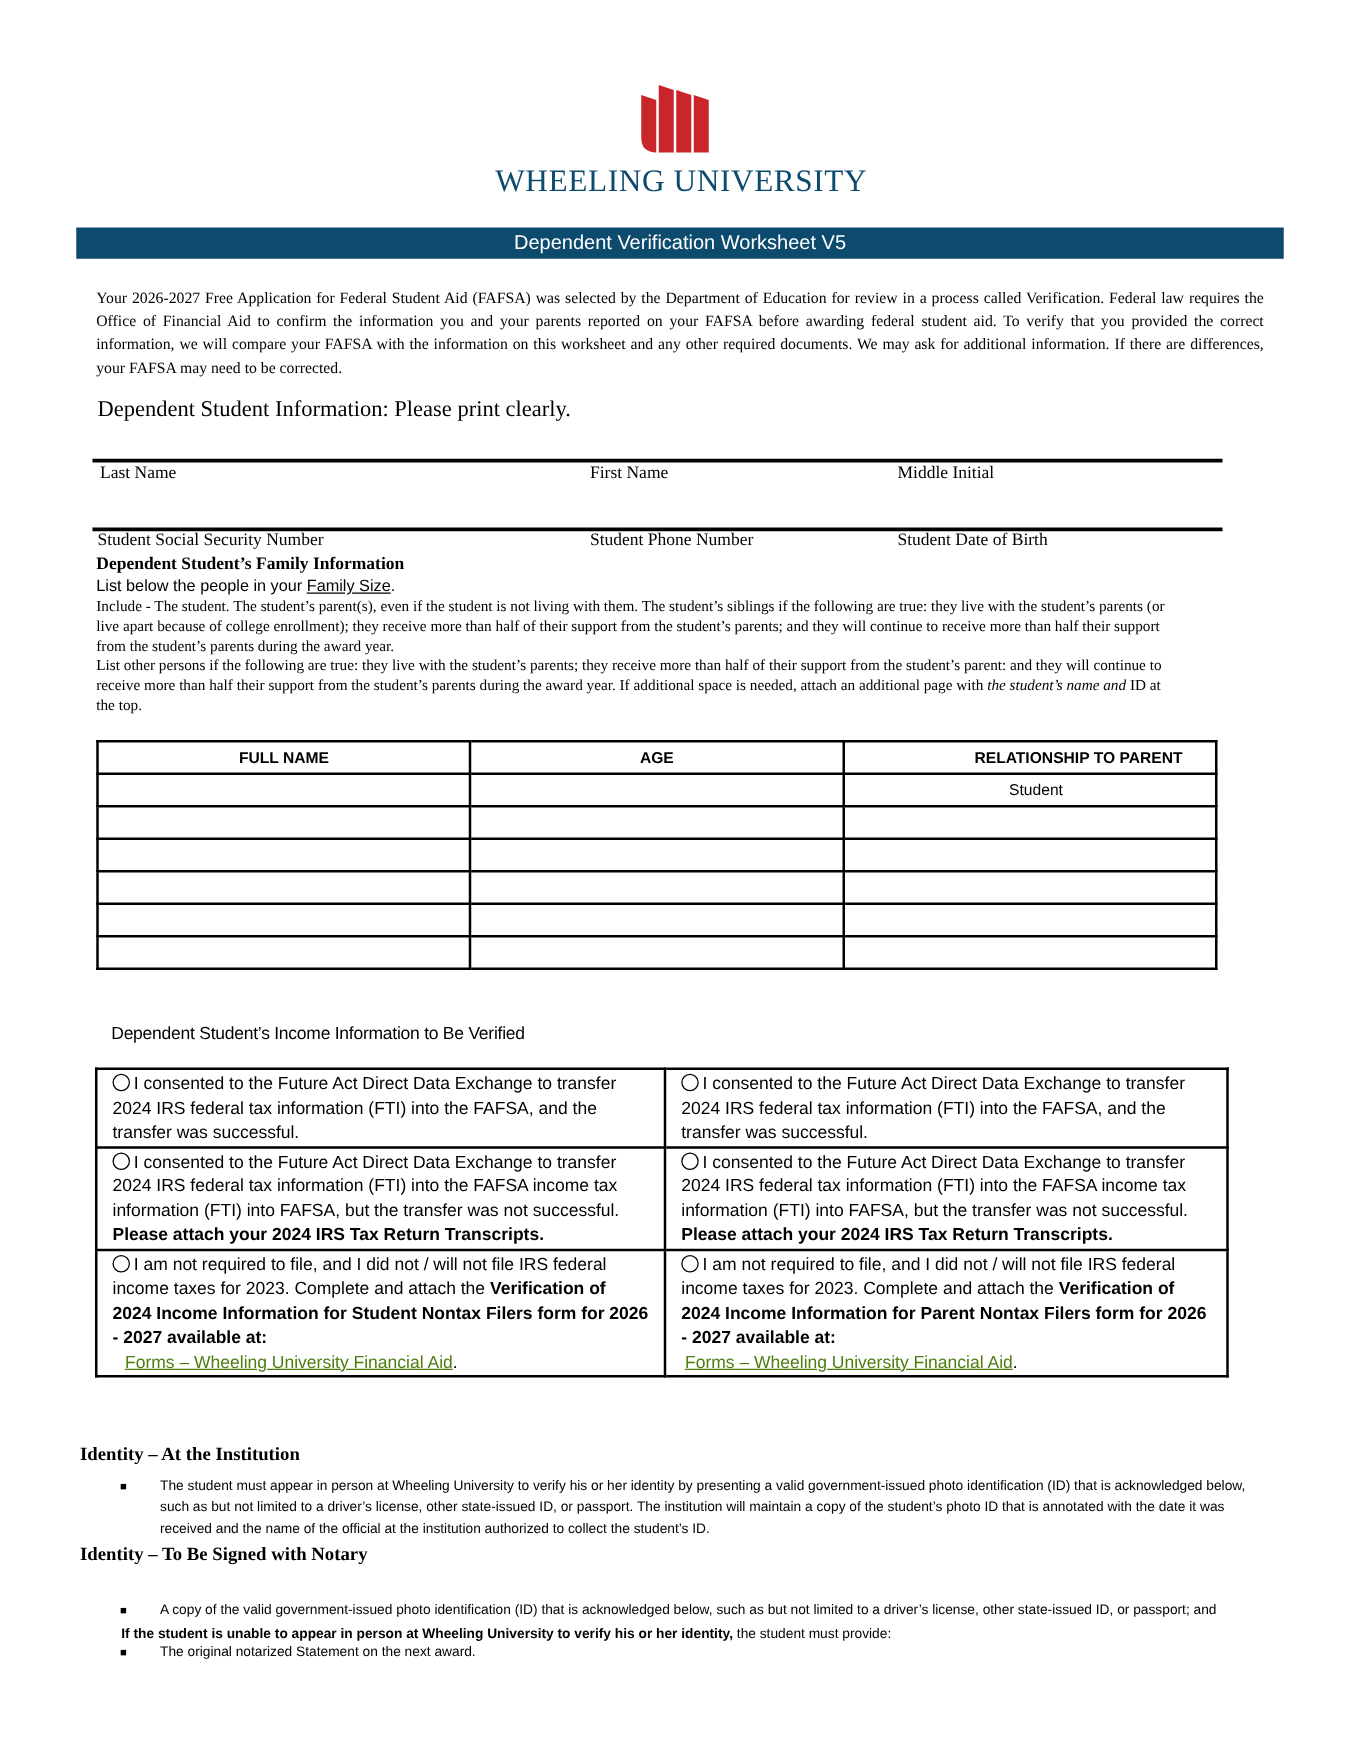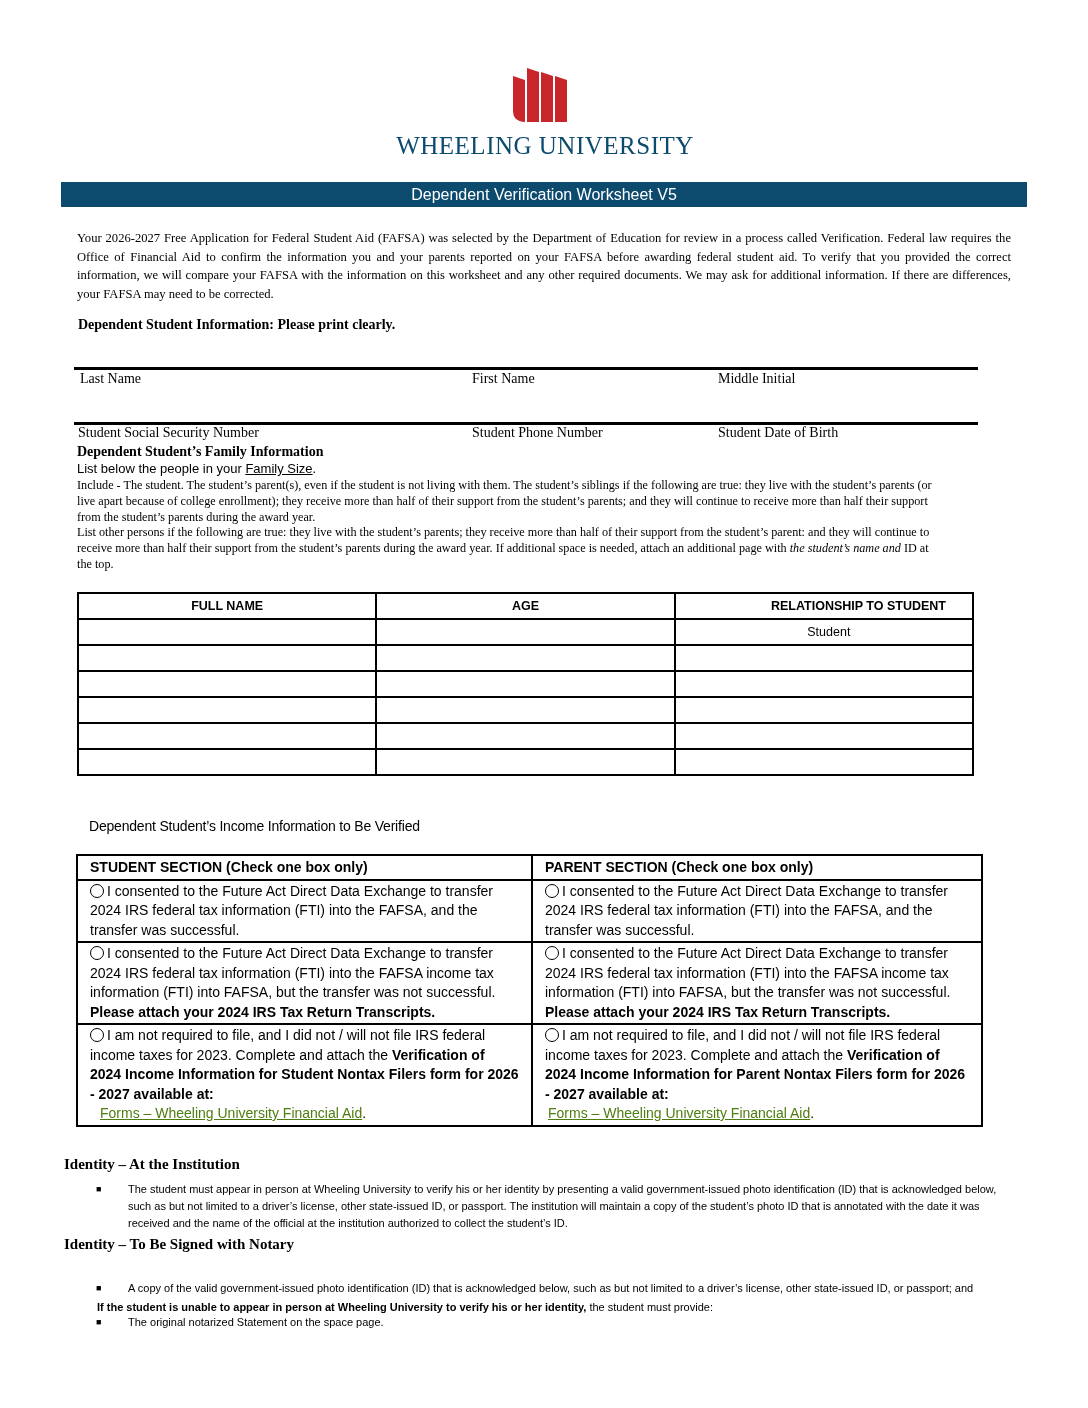--- a/index.html
+++ b/index.html
@@ -12,21 +12,21 @@
   #logo { left:395px; top:62px; width:300px; height:100px; }
   #logo-mark { position:absolute; left:116px; top:4px; width:60px; height:60px; }
   #logo-text { position:absolute; left:0; top:70px; width:300px; text-align:center; font-size:25px; letter-spacing:0.5px; color:#0c4a6e; white-space:nowrap; }
 
   
   #title-bar { left:61px; top:182px; width:966px; height:25px; background:#0c4a6e; color:#fff; text-align:center; font-size:16px; line-height:25px; }
 
   
   #intro { left:77px; top:229px; width:934px; font-size:12.6px; line-height:18.5px; text-align:justify; }
 
-  #student-info-heading { left:78px; top:317px; font-size:14px; font-weight:bold; }
+  #student-info-heading { left:78px; top:317px; font-size:18px; font-weight:normal; }
 
   .rule { height:3px; background:#000; }
   #rule1 { left:74px; top:367px; width:904px; }
   #rule2 { left:74px; top:422px; width:904px; }
   .field-label { font-size:14px; white-space:nowrap; }
 
   #family-heading { left:77px; top:444px; font-size:14px; font-weight:bold; }
   #family-sub { left:77px; top:461px; font-size:13px; }
   #family-sub u { text-decoration:underline; }
   #family-body { left:77px; top:478px; width:862px; font-size:12.2px; line-height:15.8px; }
@@ -95,21 +95,21 @@
 <div id="family-body" class="abs serif">
   <div>Include - The student. The student’s parent(s), even if the student is not living with them.  The student’s siblings if the following are true:  they live with the student’s parents (or live apart because of college enrollment); they receive more than half of their support from the student’s parents; and they will continue to receive more than half their support from the student’s parents during the award year.</div>
   <div><span>List other persons if the following are true: they live with the student’s parents; they receive more than half of their support from the student’s parent: and they will continue to receive more than half their support from the student’s parents during the award year. If additional space is needed, attach an additional page with </span><i>the student’s name and</i><span> ID at the top.</span></div>
 </div>
 
 <table id="family-table" class="abs sans">
   <tbody>
       <tr>
     <th>FULL NAME</th>
     <th>AGE</th>
-    <th class="rel">RELATIONSHIP TO STUDENT</th>
+    <th class="rel">RELATIONSHIP TO PARENT</th>
   </tr>
   <tr>
     <td></td>
     <td></td>
     <td class="rel-val">Student</td>
   </tr>
   <tr>
     <td></td>
     <td></td>
     <td></td>
@@ -138,24 +138,20 @@
   </table>
 
 <div id="income-heading" class="abs sans">Dependent Student’s Income Information to Be Verified</div>
 
 <table id="income-table" class="abs sans">
   <colgroup>
       <col style="width:455px">
       <col style="width:450px">
     </colgroup>
   <tbody>
-      <tr>
-    <td class="hdr">STUDENT  SECTION  (Check one box only)</td>
-    <td class="hdr">PARENT SECTION  (Check one box only)</td>
-  </tr>
   <tr>
     <td>
       <span class="radio"></span><span>I consented to the Future Act Direct Data Exchange to transfer 2024 IRS federal tax information (FTI) into the FAFSA, and the transfer was successful.</span>
     </td>
     <td>
       <span class="radio"></span><span>I consented to the Future Act Direct Data Exchange to transfer 2024 IRS federal tax information (FTI) into the FAFSA, and the transfer was successful.</span>
     </td>
   </tr>
   <tr>
     <td>
@@ -185,14 +181,14 @@
 </div>
 
 <div id="id2-heading" class="abs serif id-heading">Identity – To Be Signed with Notary</div>
 <div id="notary-lead" class="abs sans"><span class="b">If the student is unable to appear in person at Wheeling University to verify his or her identity,</span><span> the student must provide:</span></div>
 <div class="abs sans bullet-row" style="left:0;top:1280px;width:1088px;height:34px;">
   <span class="bullet">■</span>
   <span class="bullet-text">A copy of the valid government-issued photo identification (ID) that is acknowledged below, such as but not limited to a driver’s license, other state-issued ID, or passport; and</span>
 </div>
 <div class="abs sans bullet-row" style="left:0;top:1314px;width:1088px;height:18px;">
   <span class="bullet">■</span>
-  <span class="bullet-text">The original notarized Statement on the space page.</span>
+  <span class="bullet-text">The original notarized Statement on the next award.</span>
 </div>
 
 </body></html>

